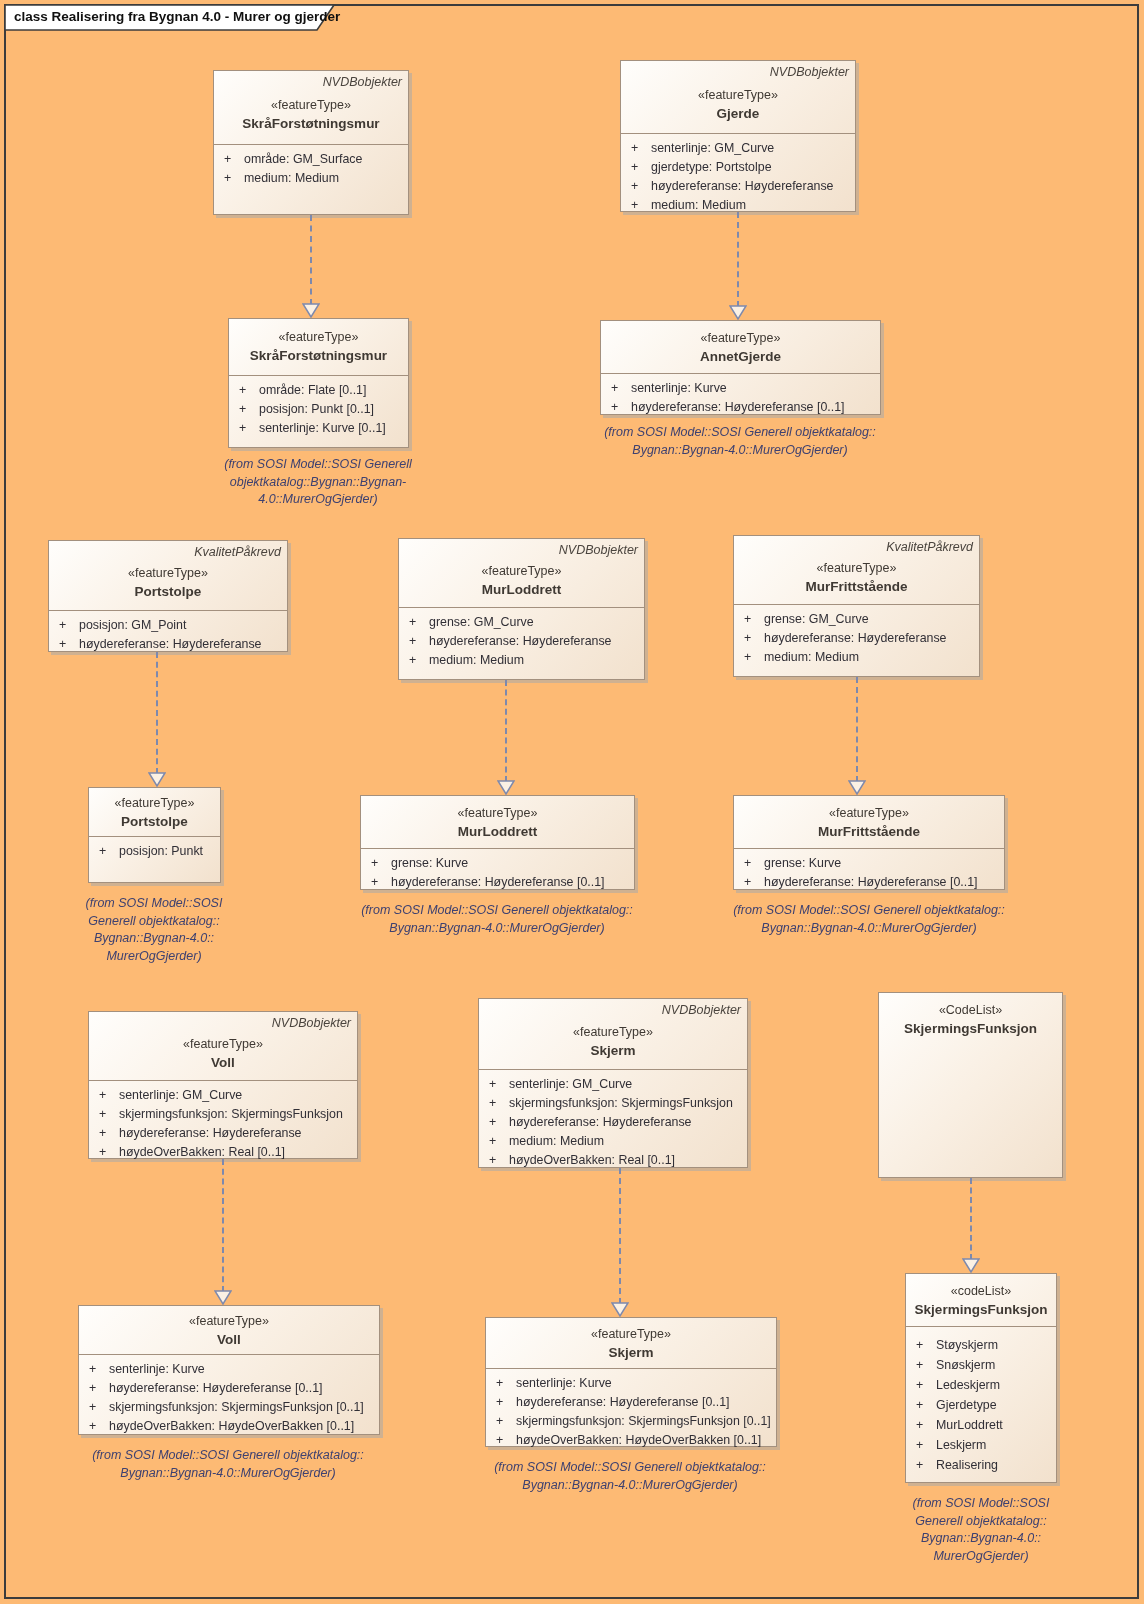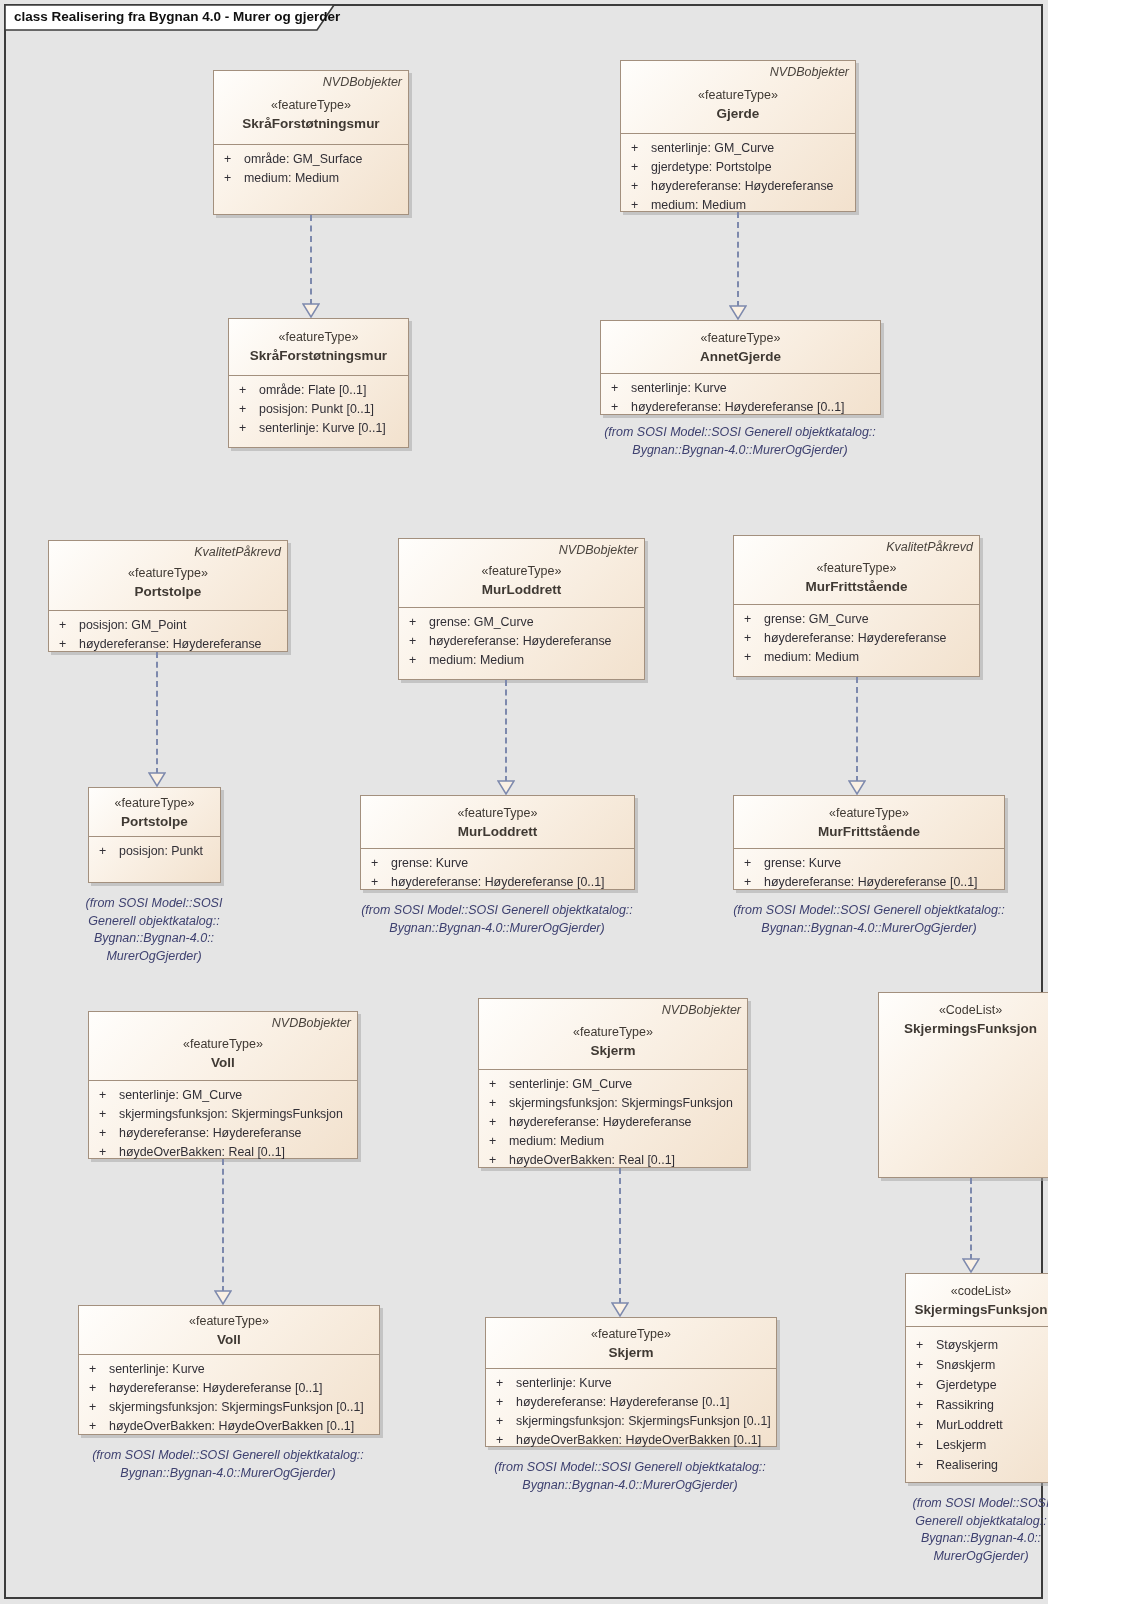--- a/index.html
+++ b/index.html
@@ -1,16 +1,16 @@
 <!DOCTYPE html>
 <html><head>
 <meta charset="utf-8">
 <style>
   html,body{margin:0;padding:0;background:#fff;}
-  .page{position:relative;width:1048px;height:1604px;background:#e5e5e5;
+  .page{position:relative;width:1144px;height:1604px;background:#fdba74;
         font-family:"Liberation Sans",sans-serif;overflow:hidden;}
   .frame{position:absolute;left:4px;top:4px;right:5px;bottom:5px;
          border:2px solid #3c3c3c;}
   .title-tab{position:absolute;left:4px;top:4px;width:334px;height:28px;}
   .title-tab svg{position:absolute;left:0;top:0;}
   .title-text{position:absolute;left:10px;top:5px;font-size:13.5px;font-weight:bold;color:#101010;white-space:nowrap;}
 
   .box{position:absolute;box-sizing:border-box;
        background:linear-gradient(135deg,#fffefc 0%,#faf1e6 45%,#f2e1cd 100%);
        border:1px solid #a3907e;box-shadow:3px 3px 0 rgba(170,170,170,.55);}
@@ -102,20 +102,25 @@
       <div class="attr">
           <span class="vis">+</span>
           <span>posisjon: Punkt [0..1]</span>
         </div>
       <div class="attr">
           <span class="vis">+</span>
           <span>senterlinje: Kurve [0..1]</span>
         </div>
     </div>
   </div>
+  <div class="caption" style="left:208px;top:456px;width:220px">
+    <div>(from SOSI Model::SOSI Generell</div>
+    <div>objektkatalog::Bygnan::Bygnan-</div>
+    <div>4.0::MurerOgGjerder)</div>
+  </div>
 
   <div class="box" style="left:600px;top:320px;width:281px;height:95px">
     <div class="hdr" style="height:52px;padding-top:9px">
       <div class="stereo">«featureType»</div>
       <div class="cname">AnnetGjerde</div>
     </div>
     <div class="attrs">
       <div class="attr">
           <span class="vis">+</span>
           <span>senterlinje: Kurve</span>
@@ -389,25 +394,25 @@
       <div class="attr" style="line-height:20px">
           <span class="vis">+</span>
           <span>Støyskjerm</span>
         </div>
       <div class="attr" style="line-height:20px">
           <span class="vis">+</span>
           <span>Snøskjerm</span>
         </div>
       <div class="attr" style="line-height:20px">
           <span class="vis">+</span>
+          <span>Ledeskjerm</span>
+        </div>
+      <div class="attr" style="line-height:20px">
+          <span class="vis">+</span>
           <span>Gjerdetype</span>
-        </div>
-      <div class="attr" style="line-height:20px">
-          <span class="vis">+</span>
-          <span>Rassikring</span>
         </div>
       <div class="attr" style="line-height:20px">
           <span class="vis">+</span>
           <span>MurLoddrett</span>
         </div>
       <div class="attr" style="line-height:20px">
           <span class="vis">+</span>
           <span>Leskjerm</span>
         </div>
       <div class="attr" style="line-height:20px">

